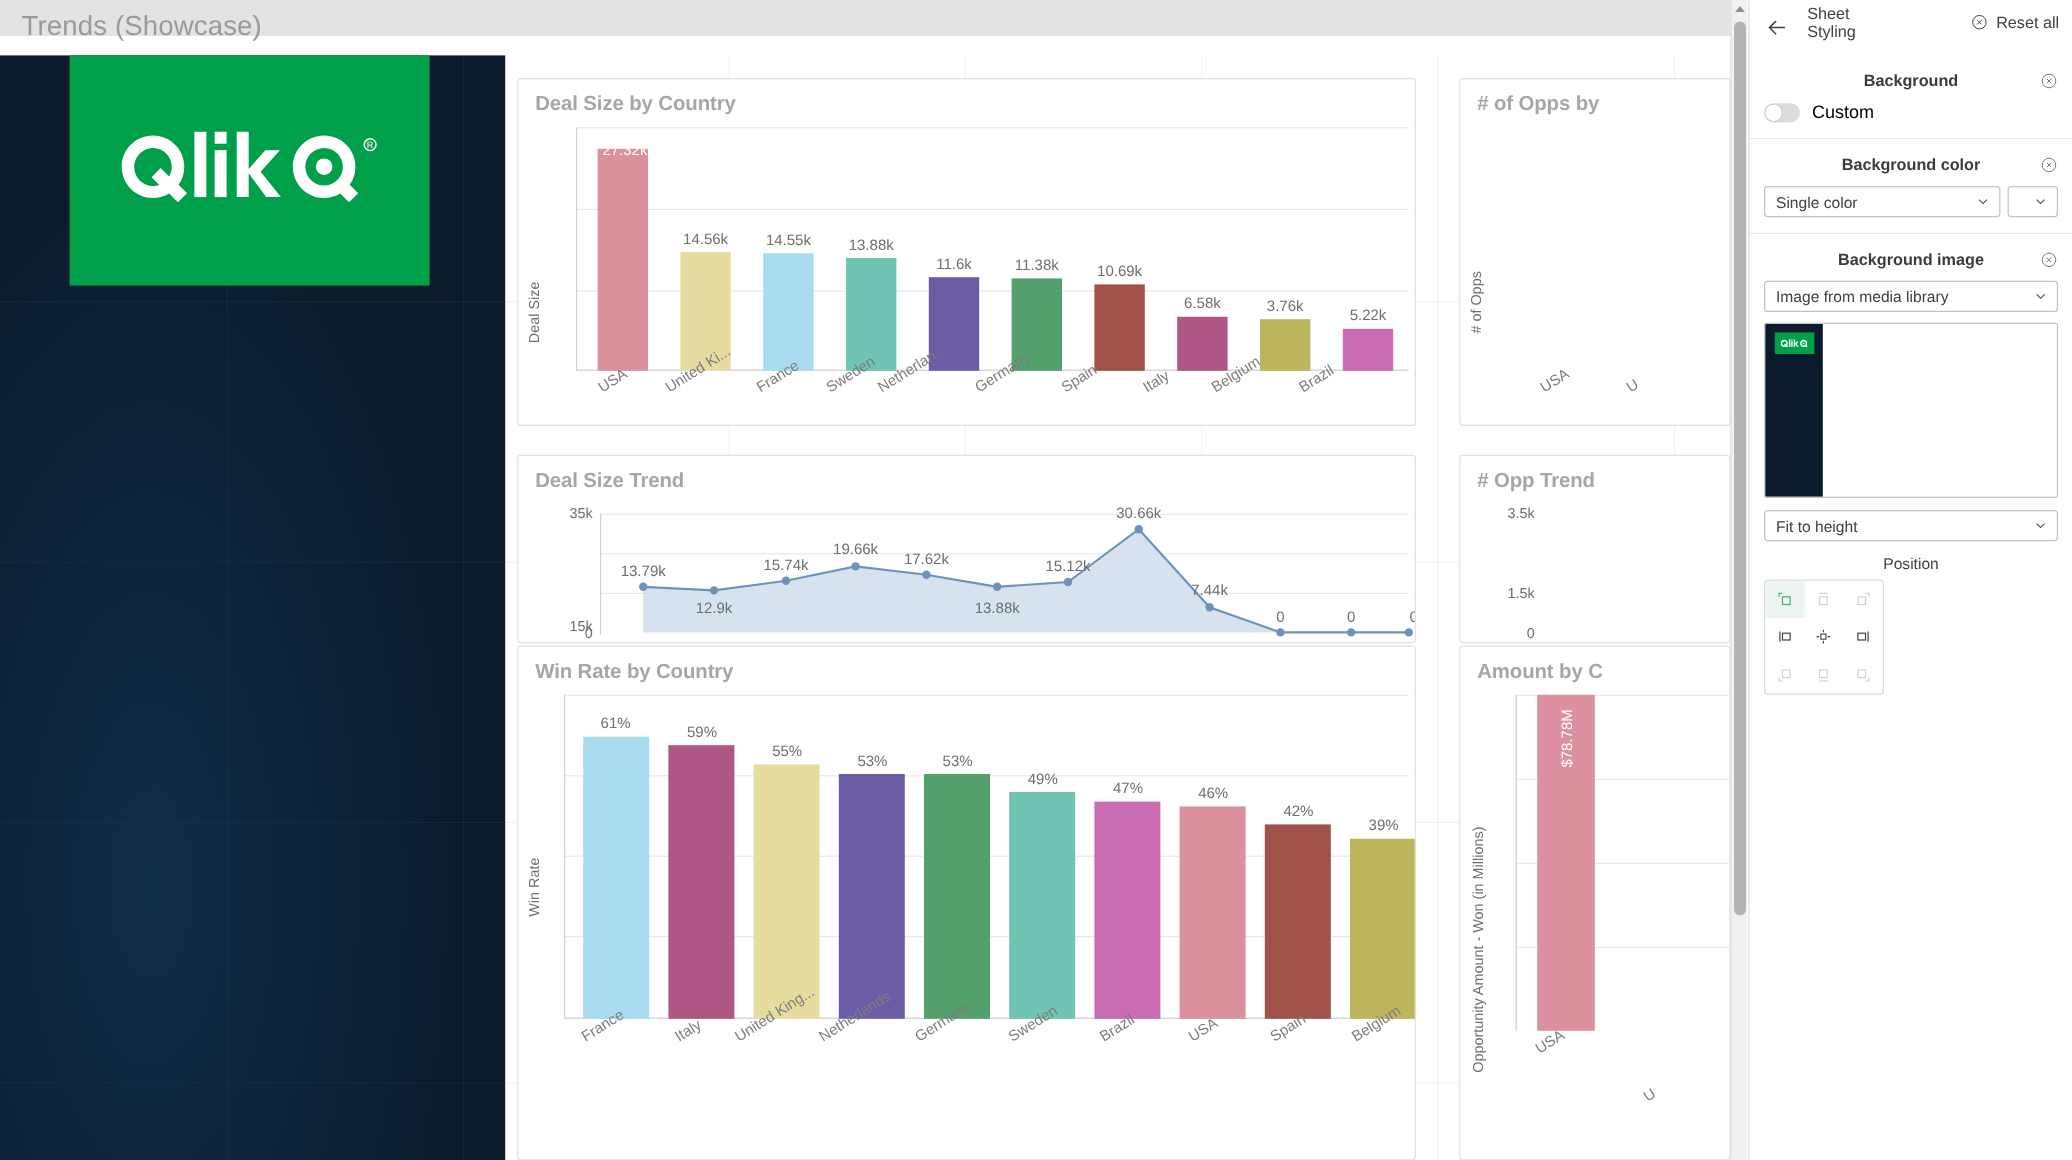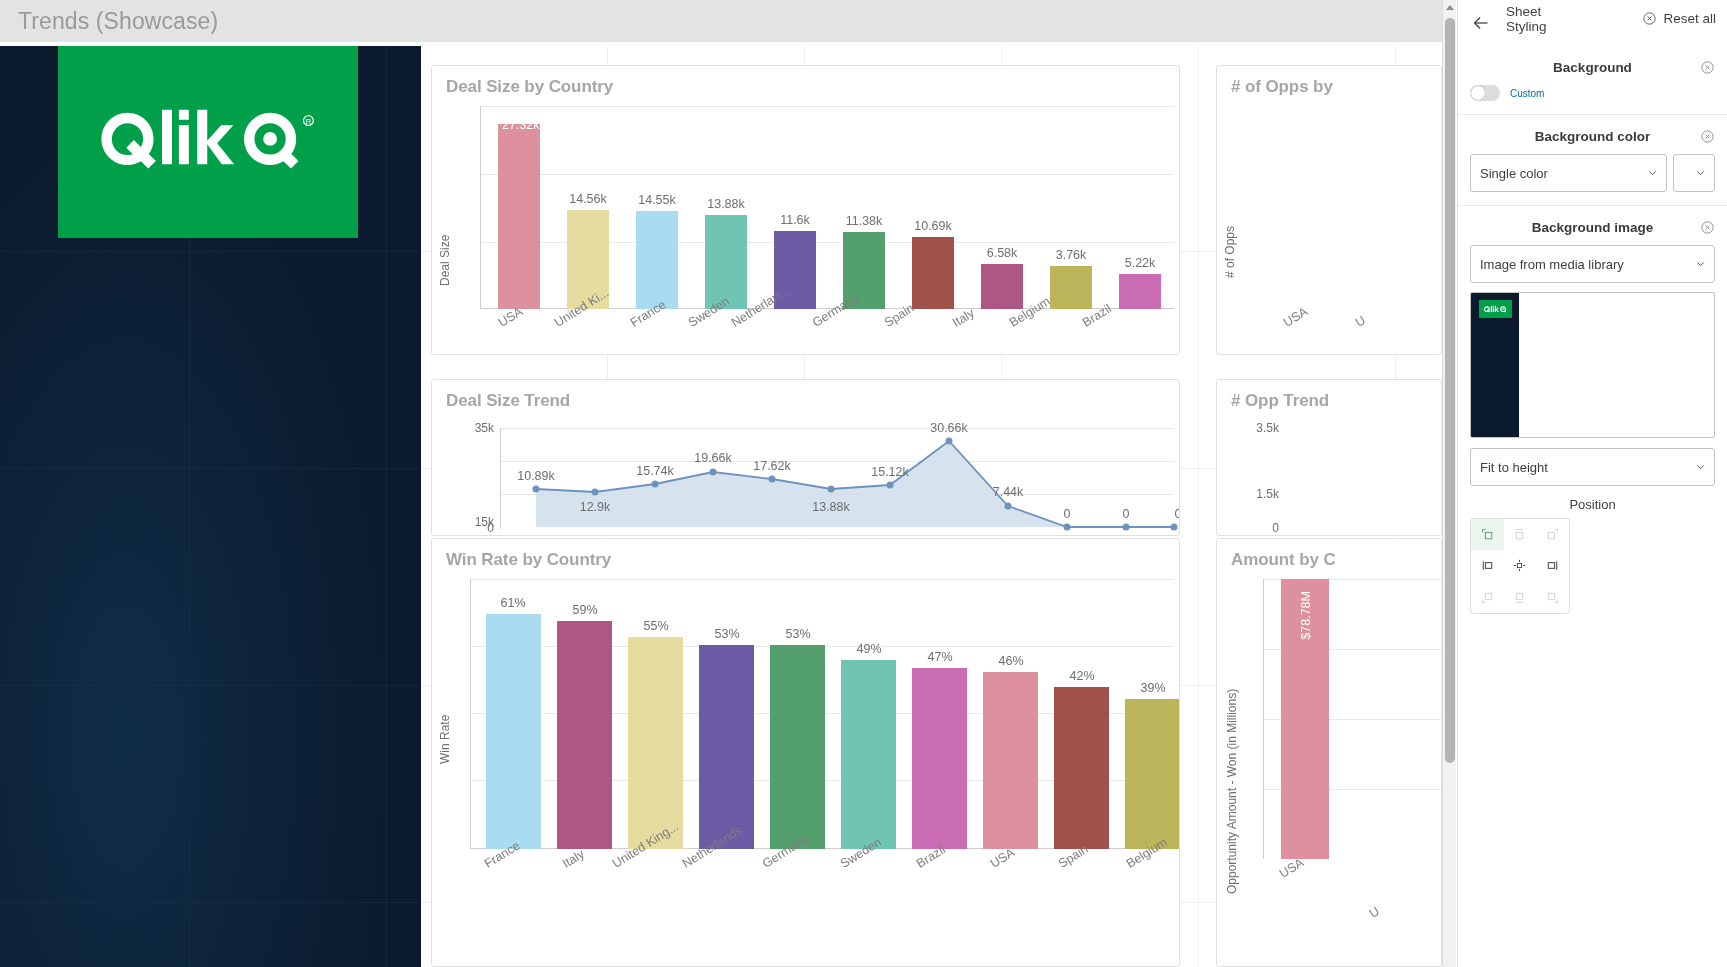--- a/index.html
+++ b/index.html
@@ -7,21 +7,21 @@
     width: 1727px; height: 967px;
     font-family: "Liberation Sans", sans-serif;
     background: #ffffff;
     overflow: hidden;
   }
   .app { position: relative; width: 1727px; height: 967px; }
 
   
   .titlebar {
     position: absolute; left: 0; top: 0;
-    width: 1442px; height: 42px;
+    width: 1442px; height: 30px;
     background: #e3e3e3;
     padding-left: 44px;
   }
   .titlebar .title {
     position: absolute; left: 18px; top: 8px;
     font-size: 23px; color: #9a9a9a; font-weight: 400;
     letter-spacing: .1px;
   }
 
   
@@ -144,24 +144,24 @@
   .section { position:relative; padding:14px 12px 13px 12px; border-bottom:1px solid #e9e9e9;text-align:center; }
   .section-head { position:relative; font-size:13.5px; font-weight:bold; color:#3b3b3b; margin-bottom:10px; }
   .reset-icon { position:absolute; right:0; top:0; cursor:pointer; }
 
   .toggle-row { display:flex; align-items:center; gap:10px; }
   .toggle {
     width:30px; height:16px; border-radius:9px; background:#dcdcdc;
     position:relative; cursor:pointer; flex:none;
   }
   .toggle .knob { position:absolute; left:1px; top:1px; width:14px; height:14px; border-radius:50%; background:#fff; box-shadow:0 0 1px rgba(0,0,0,.4); }
-  .toggle-label { font-size:10px; color:#0369a1; }
+  .toggle-label { font-size:15px; color:#000000; }
 
   .select {
-    position:relative; height:38px; border:1px solid #c2c2c2; border-radius:3px;
+    position:relative; height:26px; border:1px solid #c2c2c2; border-radius:3px;
     background:#fff; display:flex; align-items:center; padding:0 22px 0 9px;
     font-size:13px; color:#404040; cursor:pointer;
   }
   .chev { position:absolute; right:7px; top:50%; transform:translateY(-50%); }
   .row2 { display:flex; gap:6px; }
   .row2 .select.main { flex:1 1 auto; }
   .row2 .select.swatch { width:42px; padding:0; justify-content:center; }
 
   .thumbbox {
     margin-top:9px; height:146px; border:1px solid #c2c2c2; border-radius:2px;
@@ -300,21 +300,21 @@
         <div class="dot" style="left:213px; top:44px;"></div>
         <div class="dot" style="left:272px; top:51px;"></div>
         <div class="dot" style="left:331px; top:61px;"></div>
         <div class="dot" style="left:390px; top:57px;"></div>
         <div class="dot" style="left:449px; top:13px;"></div>
         <div class="dot" style="left:508px; top:78px;"></div>
         <div class="dot" style="left:567px; top:99px;"></div>
         <div class="dot" style="left:626px; top:99px;"></div>
         <div class="dot" style="left:674px; top:99px;"></div>
 
-        <div class="pt-lab" style="left:36px; top:41px;">10.89k</div>
+        <div class="pt-lab" style="left:36px; top:41px;">13.79k</div>
         <div class="pt-lab" style="left:95px; top:72px;">12.9k</div>
         <div class="pt-lab" style="left:155px; top:36px;">15.74k</div>
         <div class="pt-lab" style="left:213px; top:23px;">19.66k</div>
         <div class="pt-lab" style="left:272px; top:31px;">17.62k</div>
         <div class="pt-lab" style="left:331px; top:72px;">13.88k</div>
         <div class="pt-lab" style="left:390px; top:37px;">15.12k</div>
         <div class="pt-lab" style="left:449px; top:-7px;">30.66k</div>
         <div class="pt-lab" style="left:508px; top:57px;">7.44k</div>
         <div class="pt-lab" style="left:567px; top:79px;">0</div>
         <div class="pt-lab" style="left:626px; top:79px;">0</div>

